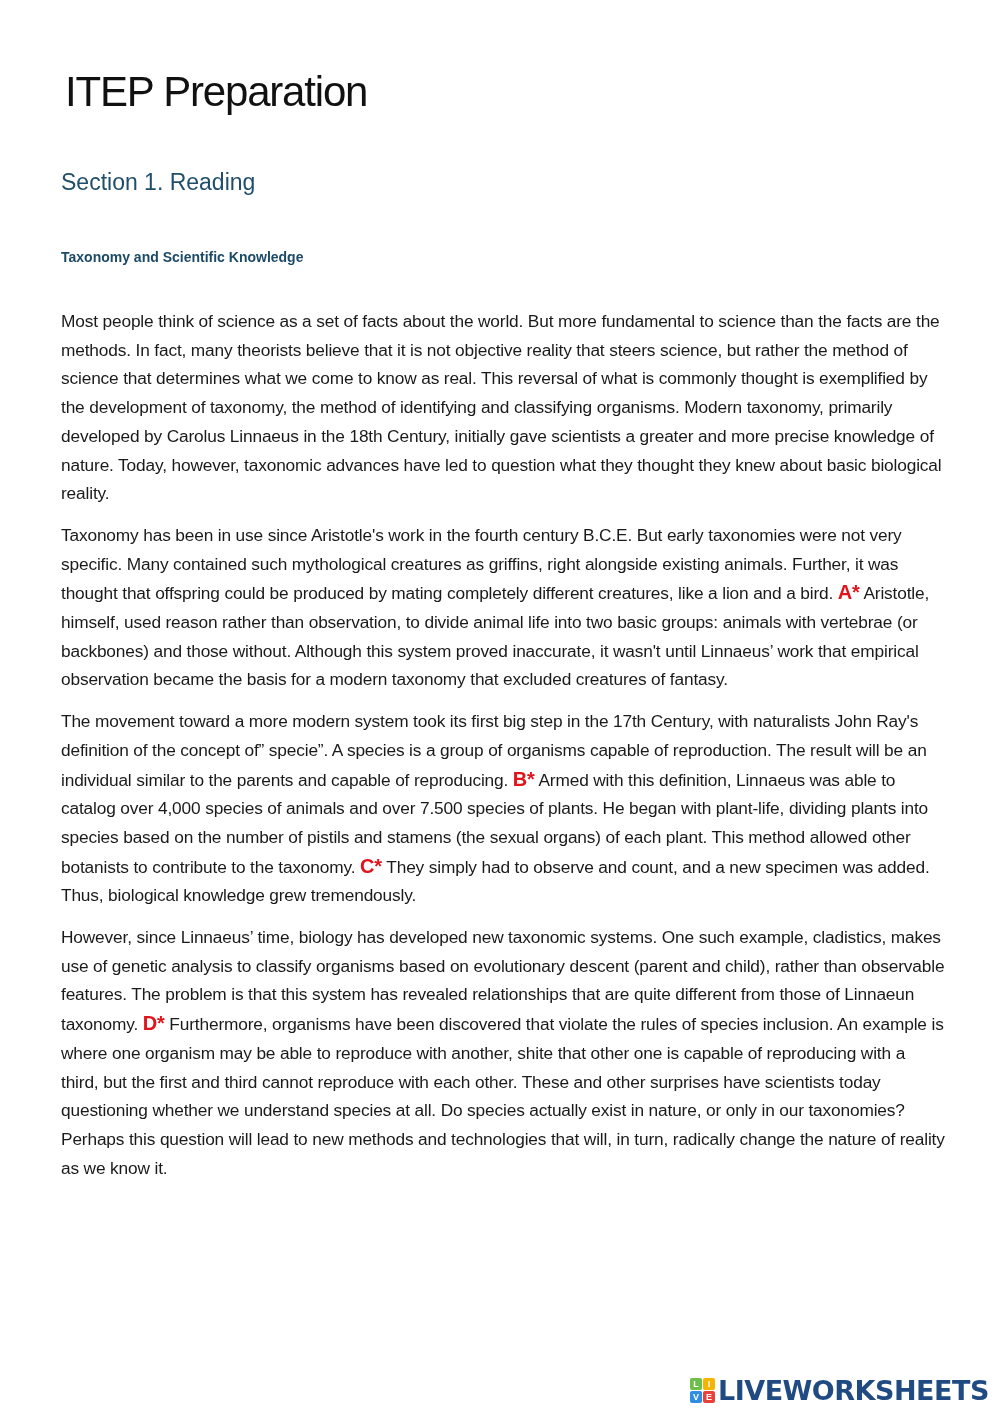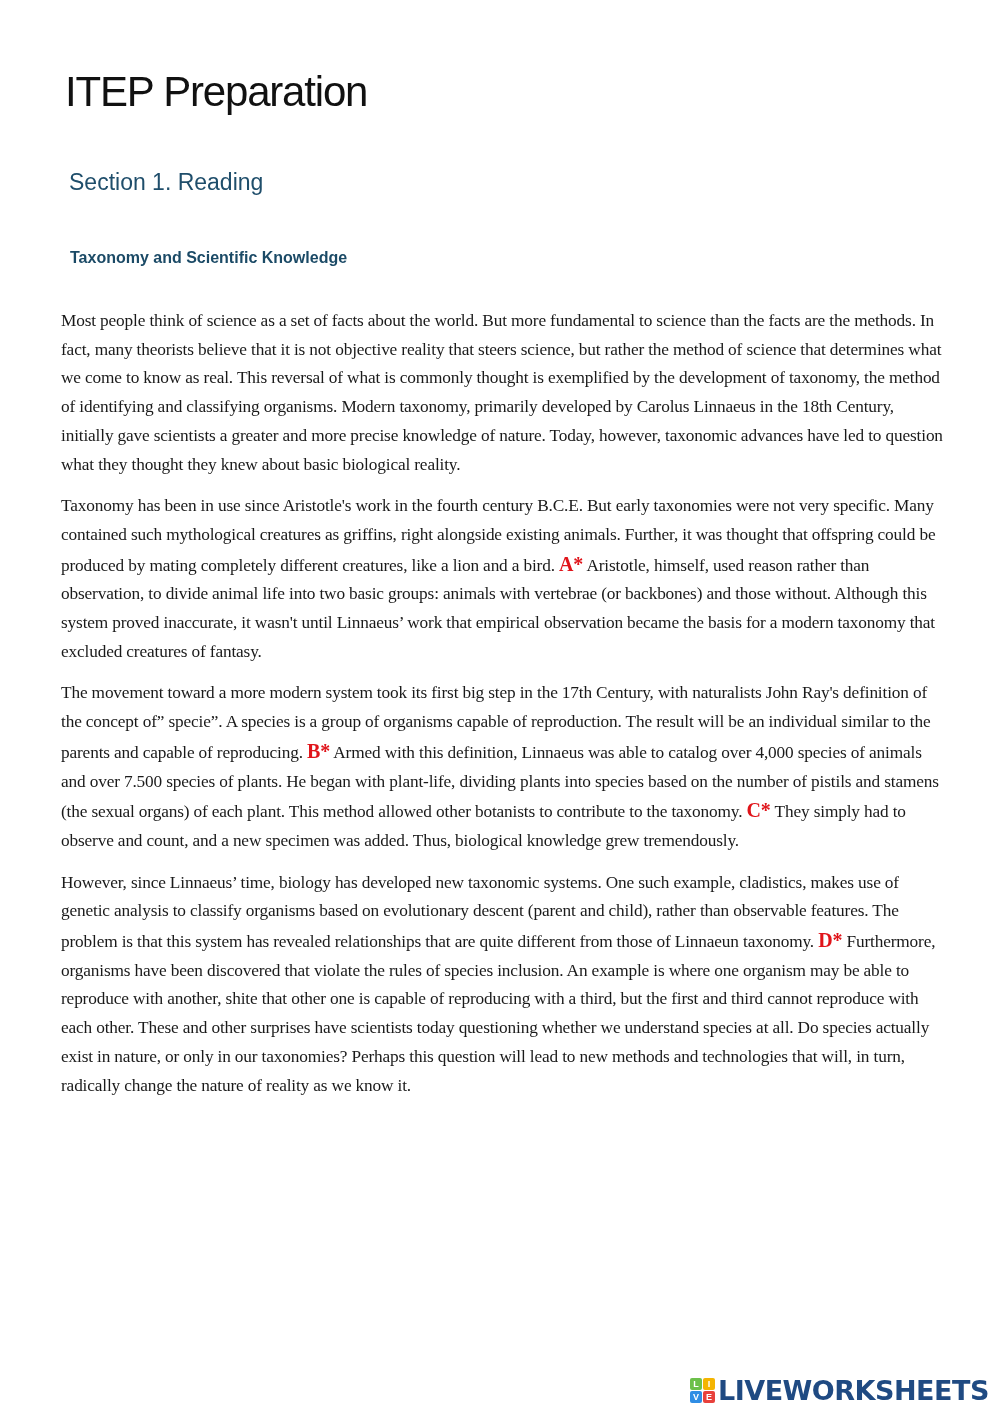--- a/index.html
+++ b/index.html
@@ -4,35 +4,35 @@
   <style>
     html, body { margin: 0; padding: 0; background: #ffffff; }
     body { width: 1000px; height: 1414px; position: relative; overflow: hidden; }
     .page { position: absolute; left: 61px; top: 0; width: 880px; }
     .title {
       position: absolute; left: 0; top: 64px; margin: 4px;
       font-family: "Liberation Sans", sans-serif; font-weight: 400;
       font-size: 42px; letter-spacing: -1.2px; color: #111111; white-space: nowrap;
     }
     .section {
-      position: absolute; left: 8px; top: 169px; margin: 0;
+      position: absolute; left: 0; top: 169px; margin: 0;
       font-family: "Liberation Sans", sans-serif; font-weight: 400;
       font-size: 23px; color: #1f4e6b; white-space: nowrap;
     }
     .subhead {
-      position: absolute; left: 9px; top: 249px; margin: 0;
+      position: absolute; left: 0; top: 249px; margin: 0;
       font-family: "Liberation Sans", sans-serif; font-weight: 700;
-      font-size: 16px; color: #1b4a66; white-space: nowrap;
+      font-size: 14px; color: #1b4a66; white-space: nowrap;
     }
     .body {
       position: absolute; left: 0; top: 307px; width: 885px;
       font-family: "Liberation Sans", sans-serif; font-size: 17.3px;
       line-height: 28.7px; color: #1a1a1a; letter-spacing: -0.15px;
     }
-    .body p { margin: 0 0 13px 0; font-family: Liberation Serif, serif; }
+    .body p { margin: 0 0 13px 0; }
     .marker {
       color: #e0141a; font-weight: 700; font-size: 20px;
     }
     .logo {
       position: absolute; left: 690px; top: 1374px; height: 32px;
       display: flex; align-items: center;
     }
     .logo-grid {
       display: grid; grid-template-columns: 12px 12px; grid-template-rows: 12px 12px;
       gap: 1px; margin-right: 3px;

